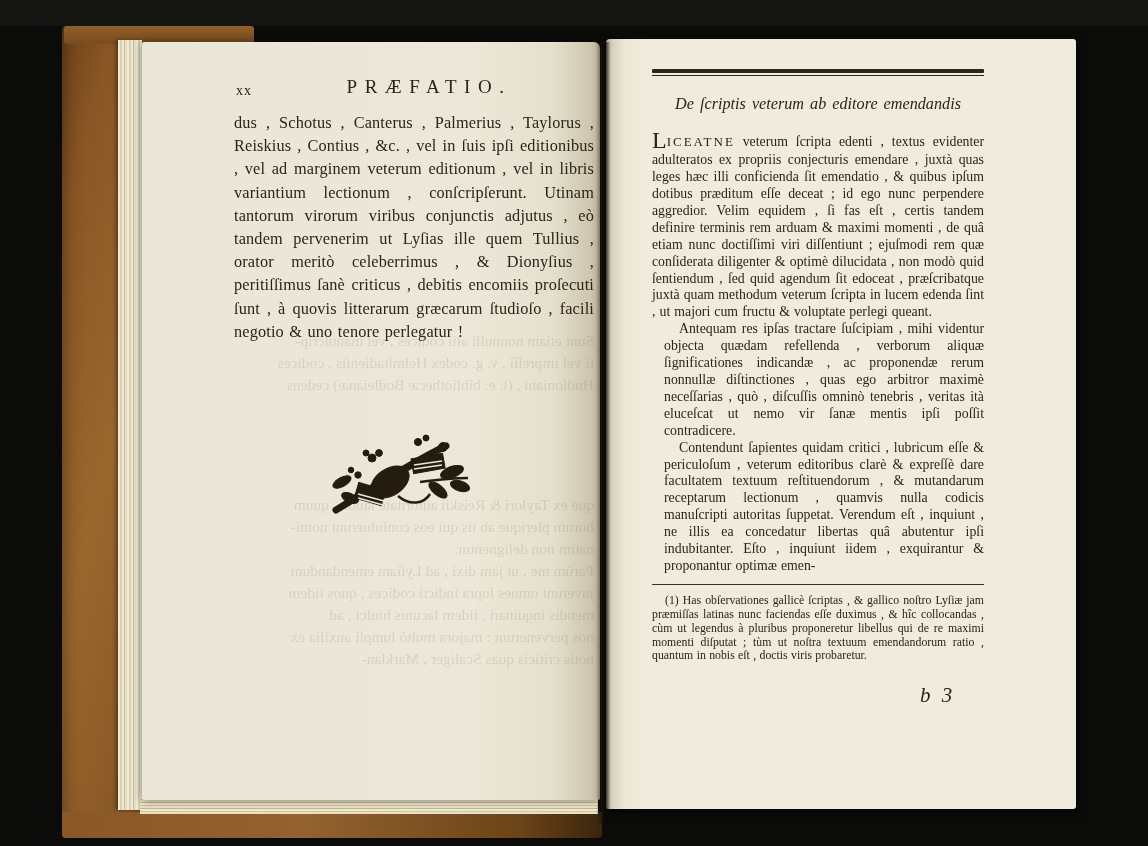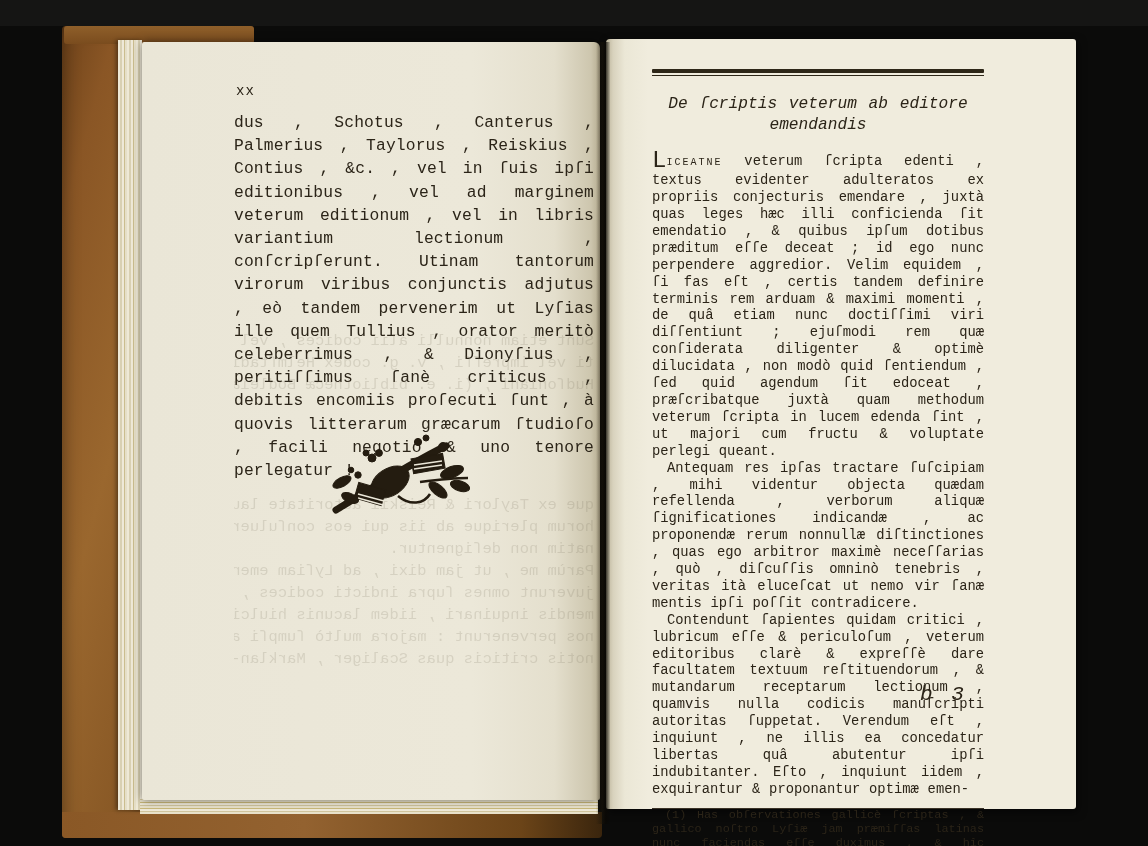--- a/index.html
+++ b/index.html
@@ -1,17 +1,17 @@
 <!DOCTYPE html>
 <html><head>
 <meta charset="utf-8">
 <style>
   html,body{margin:0;padding:0;background:#060605;}
   .stage{position:relative;width:1148px;height:846px;background:#0b0b0a;overflow:hidden;
-         font-family:Liberation Mono, monospace;color:#2b2418;}
+         font-family:Liberation Serif, serif;color:#2b2418;}
   .backdrop-top{position:absolute;left:0;top:0;width:1148px;height:26px;background:#151514;}
 
   
   .cover-left{position:absolute;left:62px;top:26px;width:80px;height:812px;
       background:linear-gradient(105deg,#6f431a 0%,#8a5625 18%,#9a672e 55%,#855categories:px 100%);
       background:linear-gradient(105deg,#6f431a 0%,#8a5625 18%,#9a672e 55%,#835423 100%);
       border-radius:4px 0 0 4px;box-shadow:inset 0 0 18px rgba(0,0,0,.45);}
   .cover-top{position:absolute;left:64px;top:26px;width:190px;height:18px;
       background:linear-gradient(180deg,#8f5f2a,#7a4c1e);border-radius:3px;}
   .cover-bottom{position:absolute;left:62px;top:812px;width:540px;height:26px;
@@ -53,44 +53,45 @@
   .ornament{position:absolute;left:178px;top:378px;width:158px;height:108px;z-index:3;}
 
   
   .rp-content{position:absolute;left:46px;top:30px;width:332px;}
   .rule-thick{height:3.5px;background:#2e2718;border-radius:1px;}
   .rule-thin{height:1.2px;background:#2e2718;margin-top:2.5px;}
   .rp-heading{margin-top:18px;text-align:center;font-style:italic;font-size:16.2px;line-height:21px;
       word-spacing:2px;}
   .rp-body{margin-top:13px;font-size:13.8px;line-height:16.9px;text-align:justify;word-spacing:.6px;}
   .rp-body p{margin:0;}
-  .rp-body p.indent{text-indent:15px;}
+  .rp-body p.indent{text-indent:15px;margin-left:12px;}
   .initial-cap{font-size:24px;line-height:1;vertical-align:-2px;}
-  .smallcaps{font-size:10px;letter-spacing:2px;margin-top:26px;}
+  .smallcaps{font-size:13px;letter-spacing:2px;margin-top:26px;}
   .footnote-rule{margin-top:9px;height:1.6px;background:#3a3226;}
-  .rp-footnote{font-size:11.8px;line-height:13.7px;text-align:justify;text-indent:13px;
+  .rp-footnote{margin-top:9px;font-size:11.8px;line-height:13.7px;text-align:justify;text-indent:13px;
       word-spacing:.4px;}
   .signature-mark{position:absolute;left:268px;top:614px;font-style:italic;font-size:21px;letter-spacing:3px;}
 </style>
 </head>
 <body>
 
 <div class="stage">
   <div class="backdrop-top"></div>
 
   <div class="cover-left"></div>
   <div class="cover-top"></div>
   <div class="cover-bottom"></div>
   <div class="edges-left"></div>
   <div class="edges-bottom"></div>
 
   <div class="page page-left">
     <div class="lp-content">
       <div class="lp-header">
         <span class="folio">xx</span>
+        <span class="running-title">PRÆFATIO.</span>
       </div>
       <div class="lp-paragraph">dus , Schotus , Canterus , Palmerius , Taylorus , Reiskius , Contius , &amp;c. , vel in ſuis ipſi editionibus , vel ad marginem veterum editionum , vel in libris variantium lectionum , conſcripſerunt. Utinam tantorum virorum viribus conjunctis adjutus , eò tandem pervenerim ut Lyſias ille quem Tullius , orator meritò celeberrimus , &amp; Dionyſius , peritiſſimus ſanè criticus , debitis encomiis proſecuti ſunt , à quovis litterarum græcarum ſtudioſo , facili negotio &amp; uno tenore perlegatur !</div>
     </div>
 
     <div class="bleed-block bleed-a">
         <div class="bleed-line">Sunt etiam nonnulli alii codices , vel manuſcrip-</div>
         <div class="bleed-line">ti vel impreſſi , v. g. codex Helmſtadienſis , codices</div>
         <div class="bleed-line">Hudſoniani , (i. e. bibliothecæ Bodleianæ) cedens</div>
       </div>
     <div class="bleed-block bleed-b">

